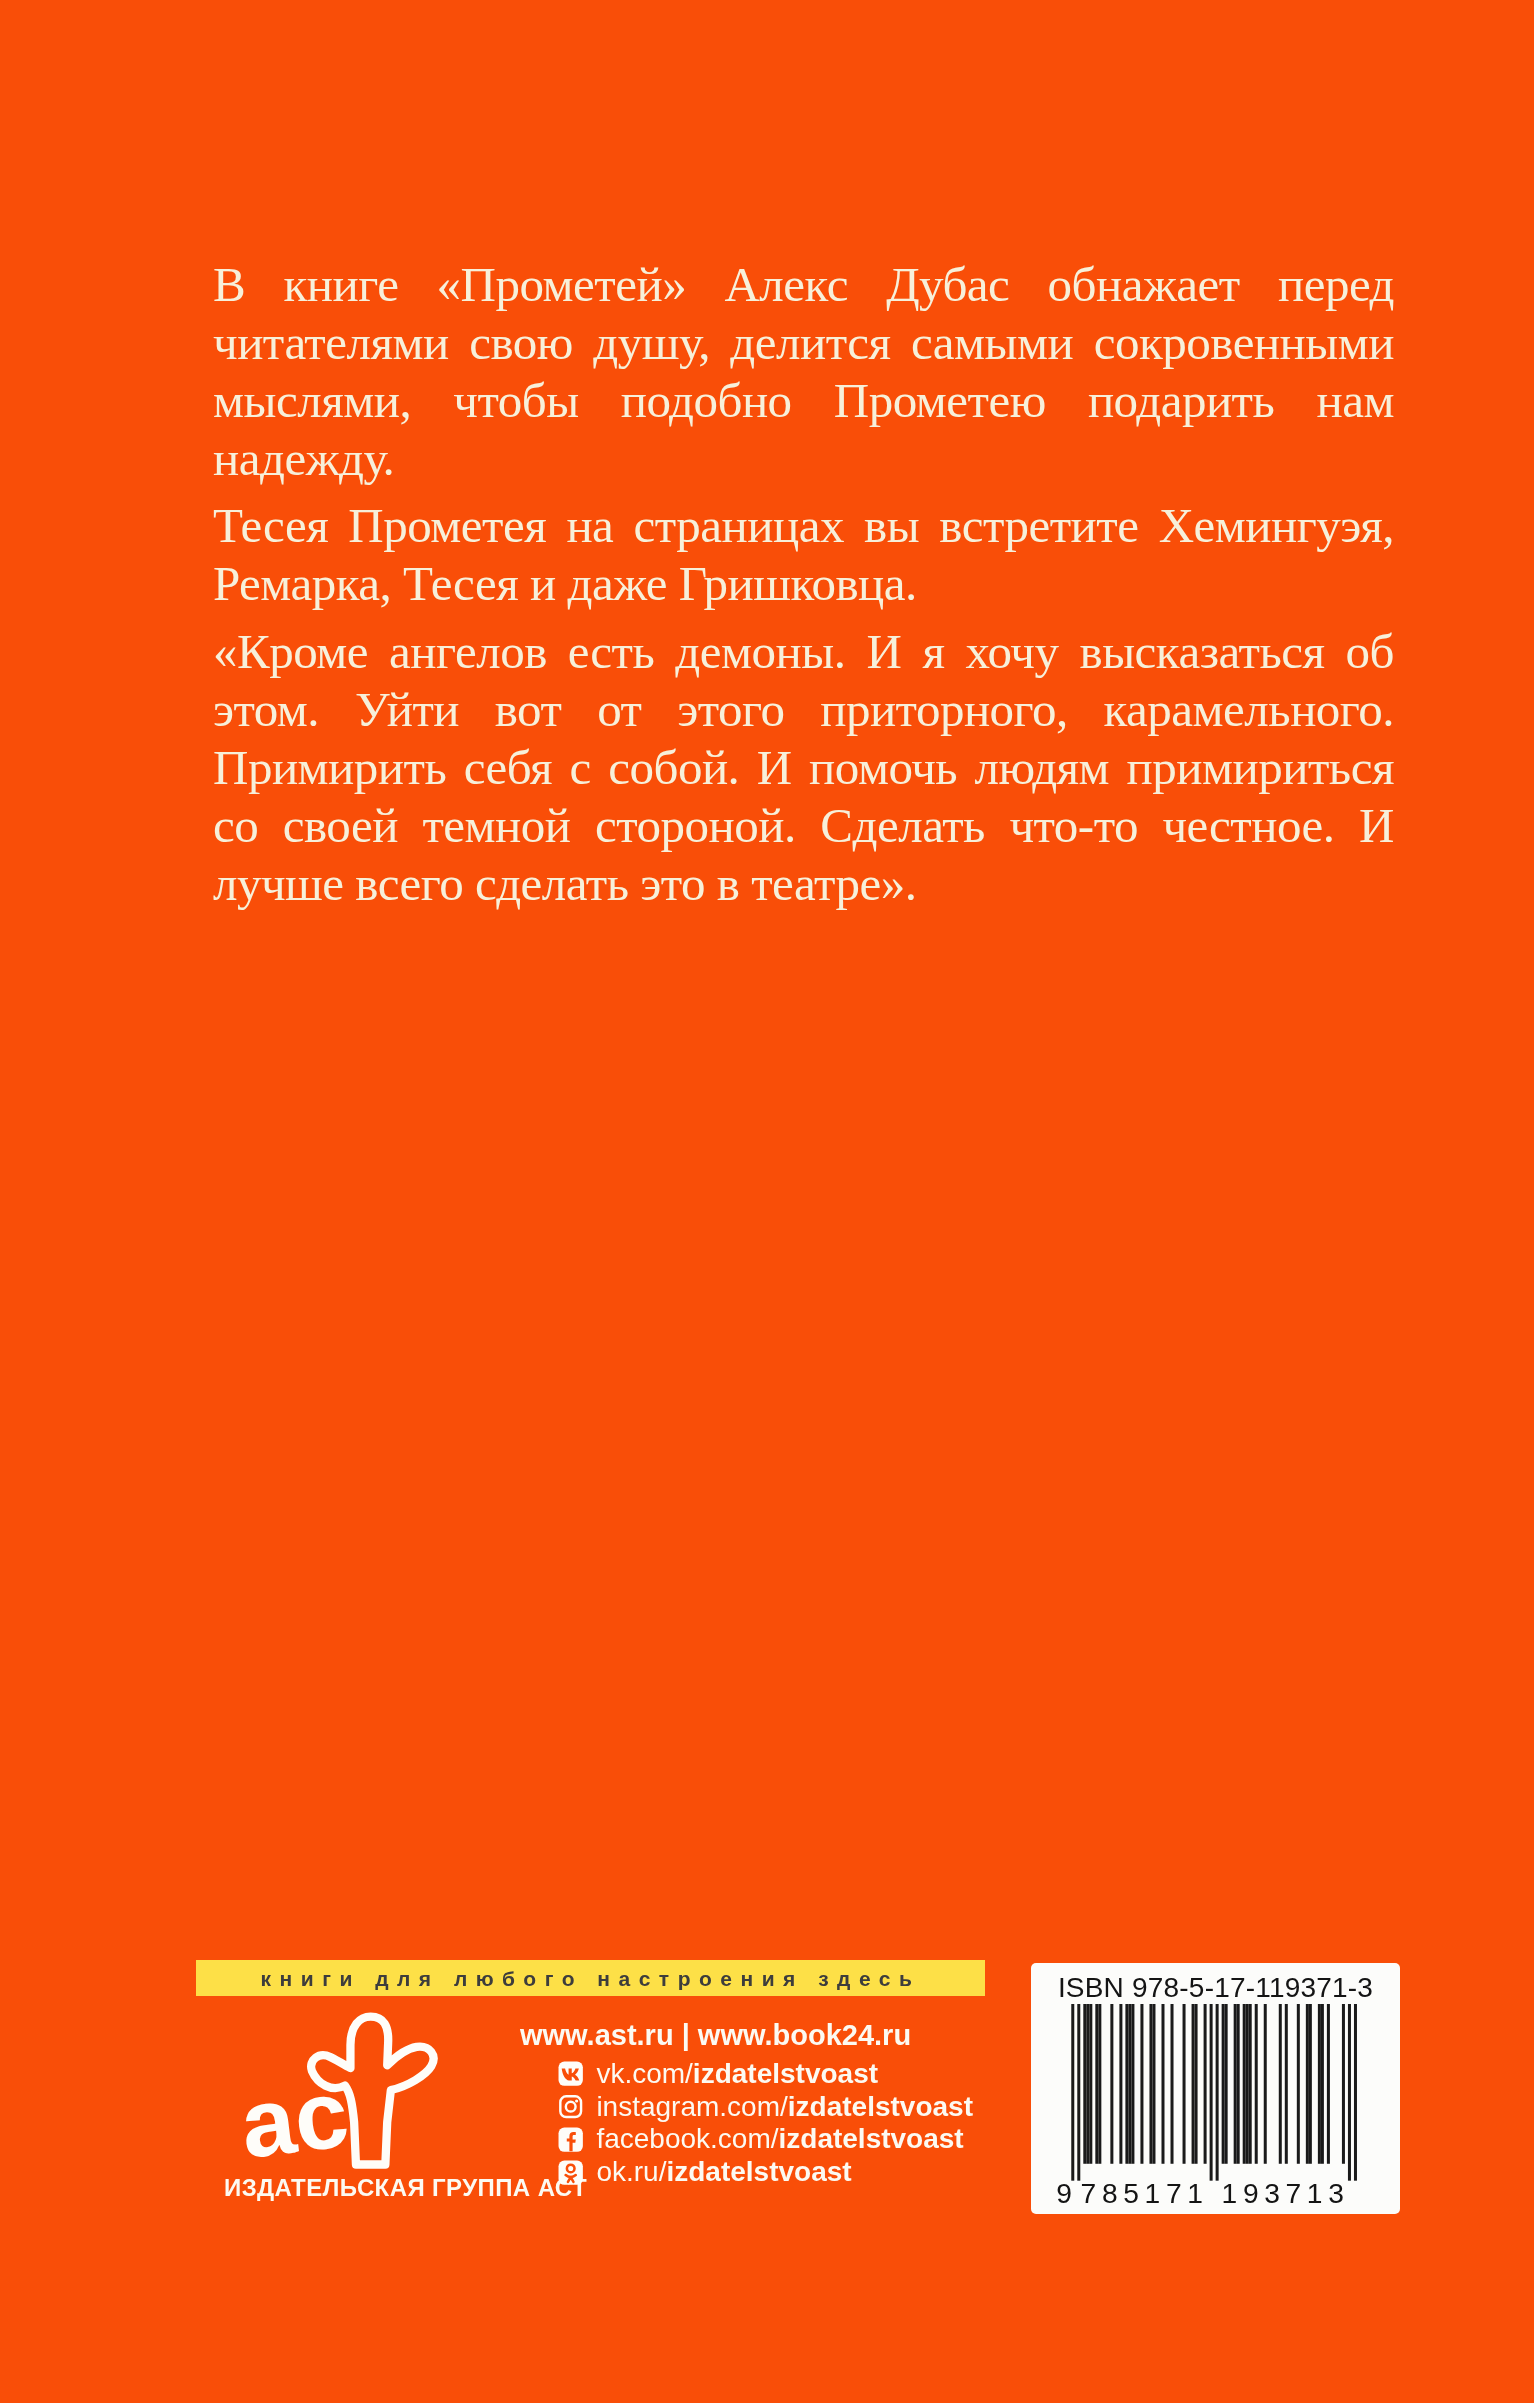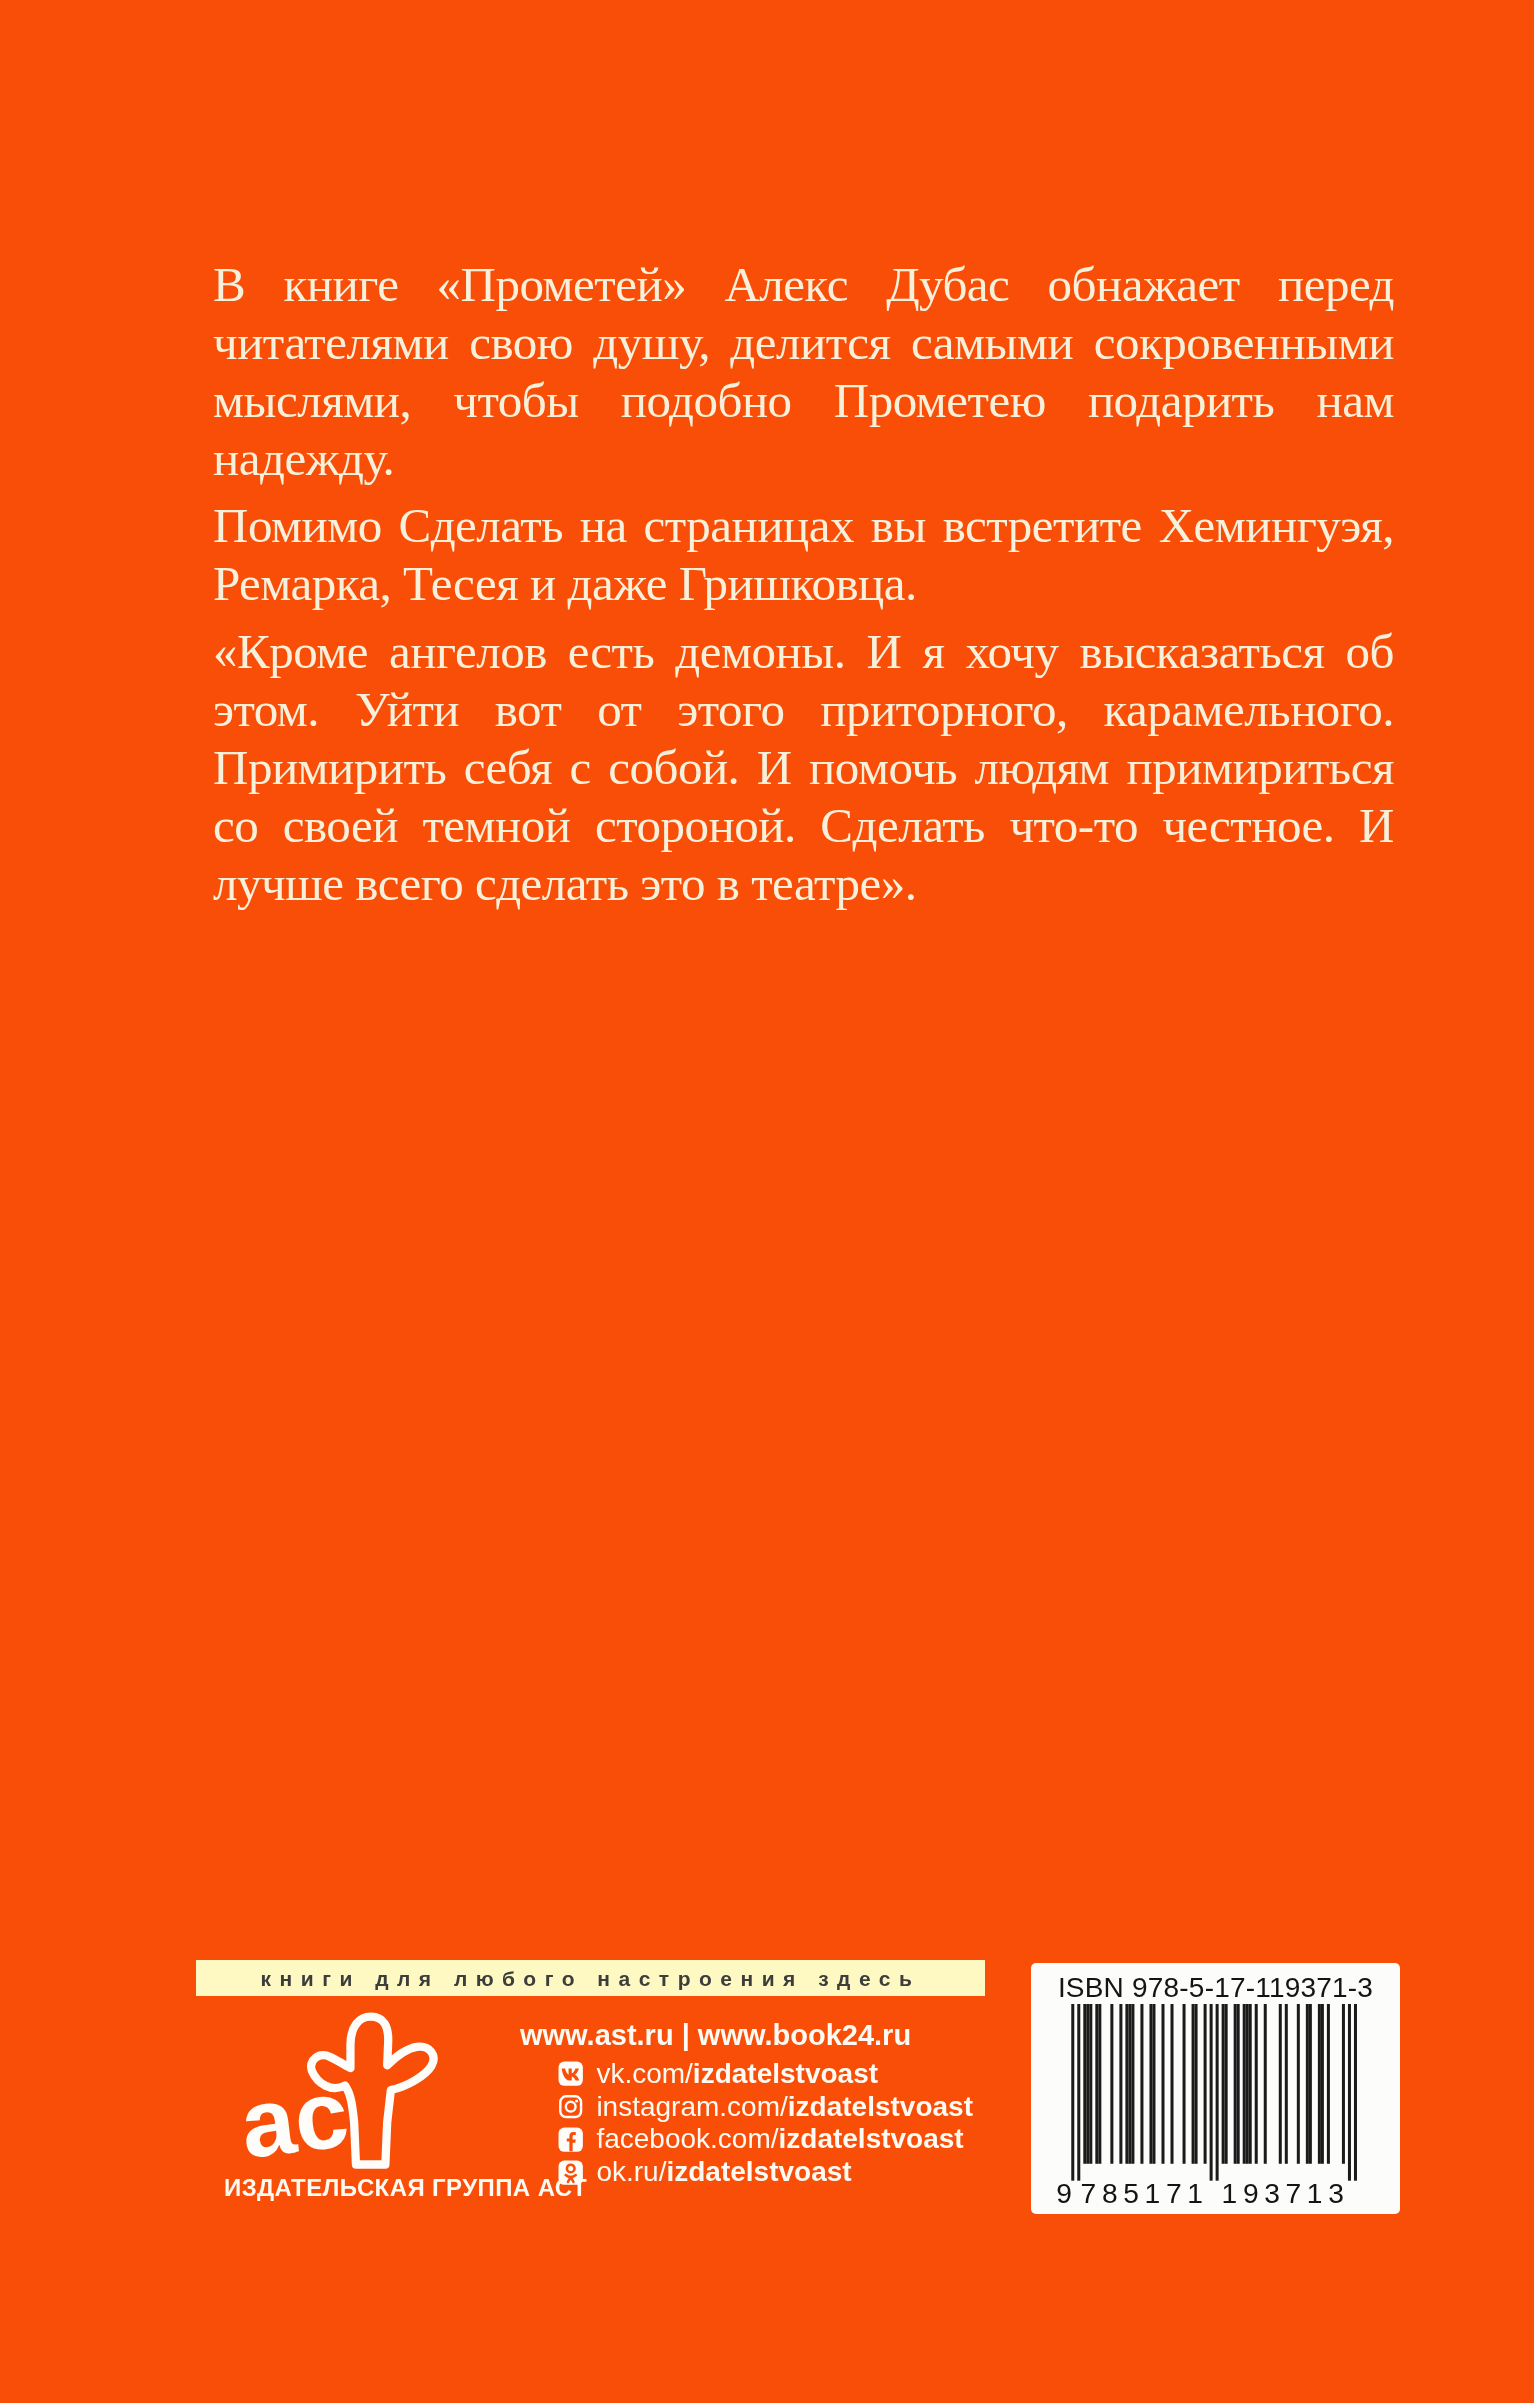--- a/index.html
+++ b/index.html
@@ -16,21 +16,21 @@
     font-family:"Liberation Serif",serif;
     font-size:49px;line-height:58px;
     color:#F7F0DA;
     text-align:justify;
     letter-spacing:-0.5px;
   }
   .blurb p{margin:0 0 9.4px 0;}
   
   .tagline-strip{
     position:absolute;left:196px;top:1960px;width:789px;height:36px;
-    background:#fef9c3;
+    background:#fde047;
     color:#3D3D3C;
     font-weight:bold;font-size:21px;line-height:37px;
     letter-spacing:8.5px;text-align:center;
     white-space:nowrap;
   }
   
   .logo-wrap{position:absolute;left:224px;top:2006px;width:254px;height:198px;}
   .logo-letters{
     position:absolute;left:17px;top:66px;
     font-weight:800;font-size:96px;line-height:94px;
@@ -67,21 +67,21 @@
   }
   .barcode{position:absolute;left:22.6px;top:41px;}
 </style>
 </head>
 <body>
 
 <div class="page">
 
   <div class="blurb">
     <p>В книге «Прометей» Алекс Дубас обнажает перед читателями свою душу, делится самыми сокровенными мыслями, чтобы подобно Прометею подарить нам надежду.</p>
-    <p>Помимо Сделать на страницах вы встретите Хемингуэя, Ремарка, Тесея и даже Гришковца.</p>
+    <p>Тесея Прометея на страницах вы встретите Хемингуэя, Ремарка, Тесея и даже Гришковца.</p>
     <p>«Кроме ангелов есть демоны. И я хочу высказаться об этом. Уйти вот от этого приторного, карамельного. Примирить себя с собой. И помочь людям примириться со своей темной стороной. Сделать что-то честное. И лучше всего сделать это в театре».</p>
   </div>
 
   <div class="tagline-strip">книги для любого настроения здесь</div>
 
   <div class="logo-wrap">
     <div class="logo-letters">ас</div>
     <svg class="logo-cactus" width="147" height="162" viewBox="0 0 160 176">
       <path d="M62,168 L60,122 C58,102 56,90 50,82
                C36,90 20,80 14,66 C10,54 22,45 34,51

